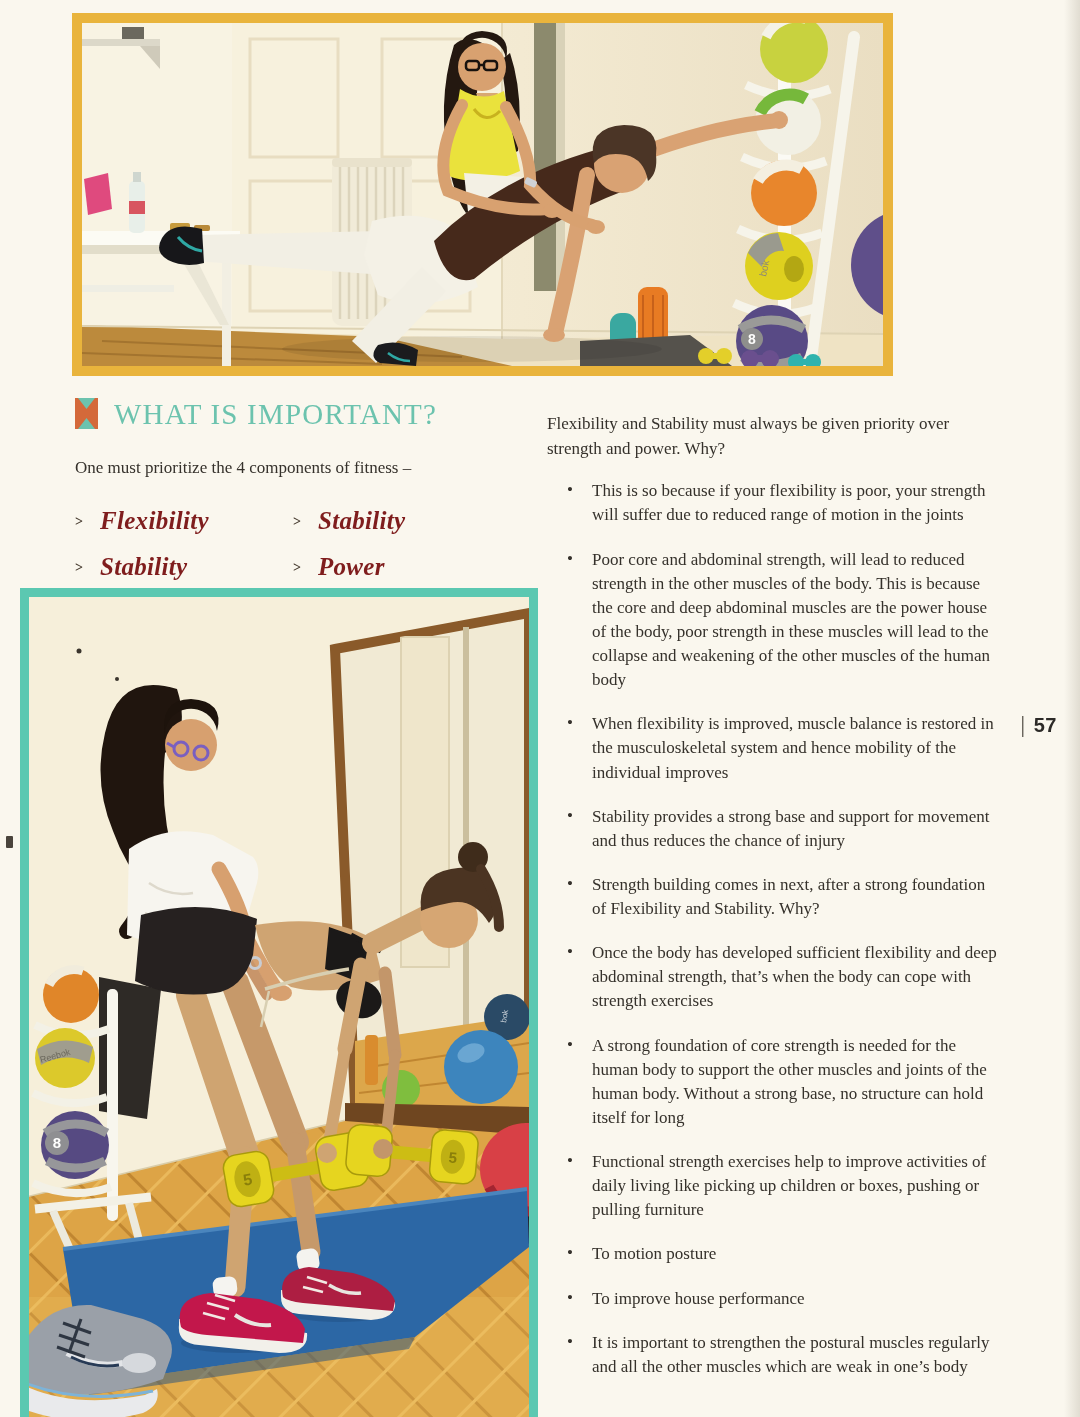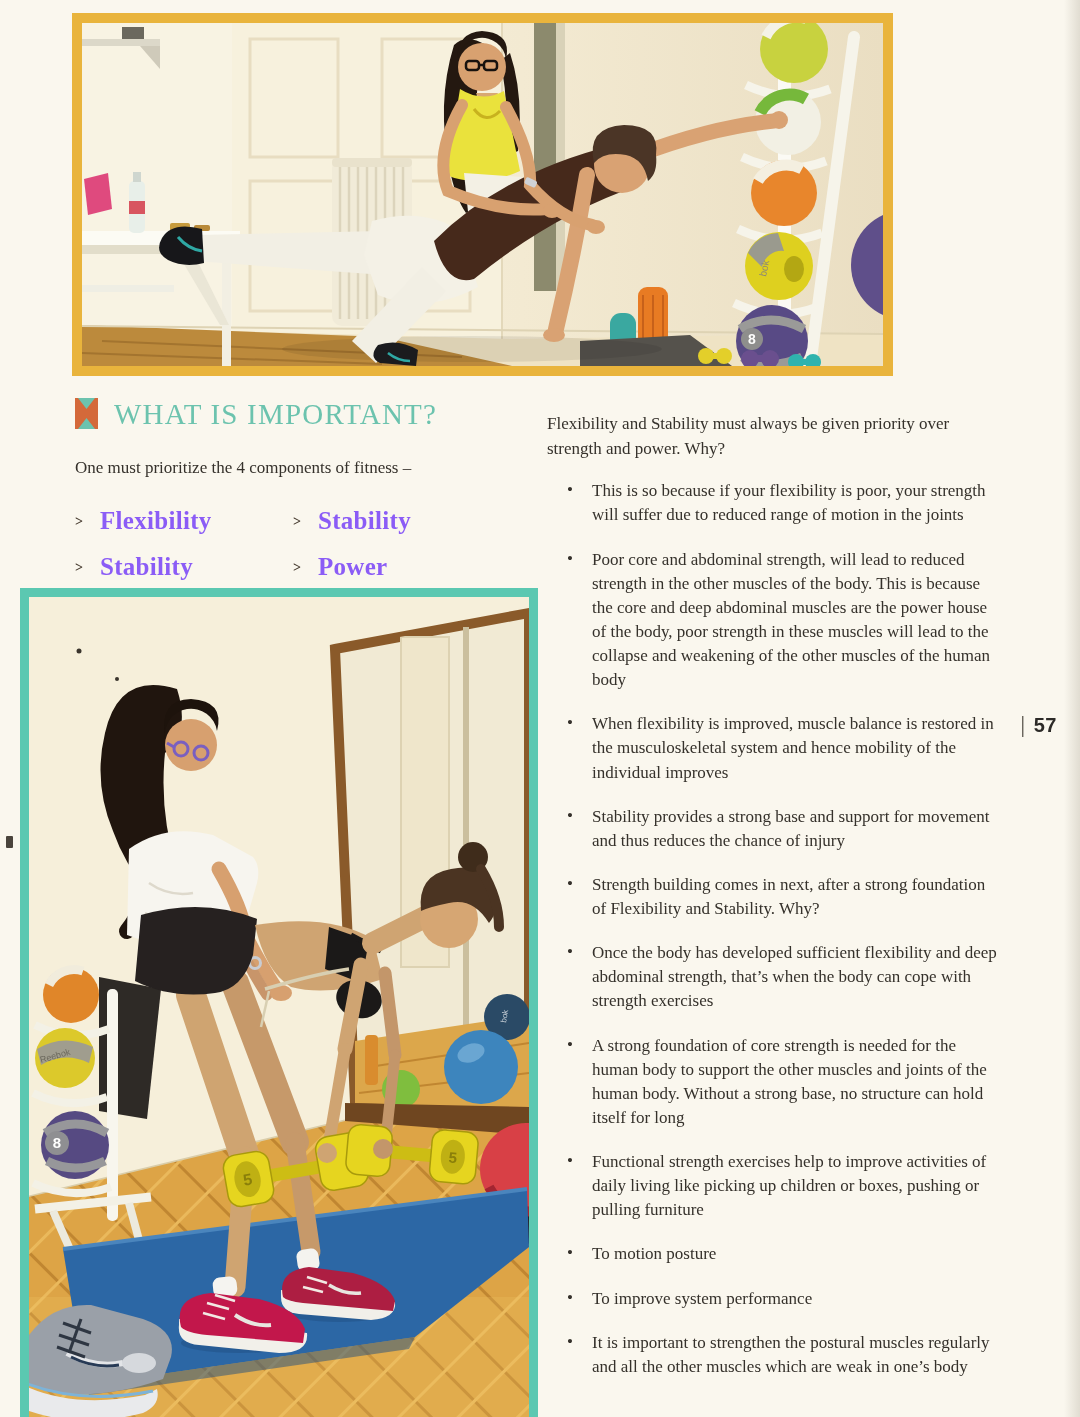--- a/index.html
+++ b/index.html
@@ -16,21 +16,21 @@
   .col{position:absolute;}
   .col-left{left:75px;top:398px;width:445px;}
   .col-right{left:547px;top:398px;width:452px;}
   .heading-row{display:flex;align-items:flex-start;gap:16px;height:44px;}
   .heading-row h2{margin:0;font-size:29px;font-weight:400;letter-spacing:1.2px;color:#6cc3ae;white-space:nowrap;}
   .hicon{flex:0 0 auto;}
   .intro{margin:14px 0 0 0;font-size:17px;line-height:1.45;color:#35312b;}
   .components{margin-top:26px;display:grid;grid-template-columns:218px 1fr;row-gap:18px;}
   .component{display:flex;align-items:baseline;gap:17px;}
   .component .marker{font-size:14px;font-weight:bold;color:#453a2e;transform:translateY(-3px);}
-  .component .cname{font-size:25px;font-weight:bold;color:#8b5cf6;letter-spacing:.3px;}
+  .component .cname{font-size:25px;font-weight:bold;font-style:italic;color:#7f1d1d;letter-spacing:.3px;}
   .bullets{list-style:none;margin:18px 0 0 0;padding:0;}
   .bullets li{position:relative;padding-left:45px;margin-bottom:20px;font-size:17px;line-height:1.42;color:#35312b;}
   .bullets li:last-child{margin-bottom:0;}
   .bullets .dot{position:absolute;left:20px;top:-1px;}
   .page-number{position:absolute;left:1020px;top:712px;display:flex;align-items:center;gap:8px;
         font-family:"Liberation Sans",sans-serif;font-weight:bold;color:#2c2a27;}
   .page-number .pbar{font-weight:400;font-size:22px;color:#57524b;transform:scaleX(.7);}
   .page-number .pnum{font-size:20px;letter-spacing:.5px;}
 </style>
 </head>
@@ -238,21 +238,21 @@
     <ul class="bullets">
       <li><span class="dot">•</span><span>This is so because if your flexibility is poor, your strength will suffer due to reduced range of motion in the joints</span></li>
       <li><span class="dot">•</span><span>Poor core and abdominal strength, will lead to reduced strength in the other muscles of the body. This is because the core and deep abdominal muscles are the power house of the body, poor strength in these muscles will lead to the collapse and weakening of the other muscles of the human body</span></li>
       <li><span class="dot">•</span><span>When flexibility is improved, muscle balance is restored in the musculoskeletal system and hence mobility of the individual improves</span></li>
       <li><span class="dot">•</span><span>Stability provides a strong base and support for movement and thus reduces the chance of injury</span></li>
       <li><span class="dot">•</span><span>Strength building comes in next, after a strong foundation of Flexibility and Stability. Why?</span></li>
       <li><span class="dot">•</span><span>Once the body has developed sufficient flexibility and deep abdominal strength, that’s when the body can cope with strength exercises</span></li>
       <li><span class="dot">•</span><span>A strong foundation of core strength is needed for the human body to support the other muscles and joints of the human body. Without a strong base, no structure can hold itself for long</span></li>
       <li><span class="dot">•</span><span>Functional strength exercises help to improve activities of daily living like picking up children or boxes, pushing or pulling furniture</span></li>
       <li><span class="dot">•</span><span>To motion posture</span></li>
-      <li><span class="dot">•</span><span>To improve system performance</span></li>
+      <li><span class="dot">•</span><span>To improve house performance</span></li>
       <li><span class="dot">•</span><span>It is important to strengthen the postural muscles regularly and all the other muscles which are weak in one’s body</span></li>
     </ul>
   </section>
 
   <div class="page-number">
     <span class="pbar">|</span>
     <span class="pnum">57</span>
   </div>
 
   <figure class="photo photo-bottom">

